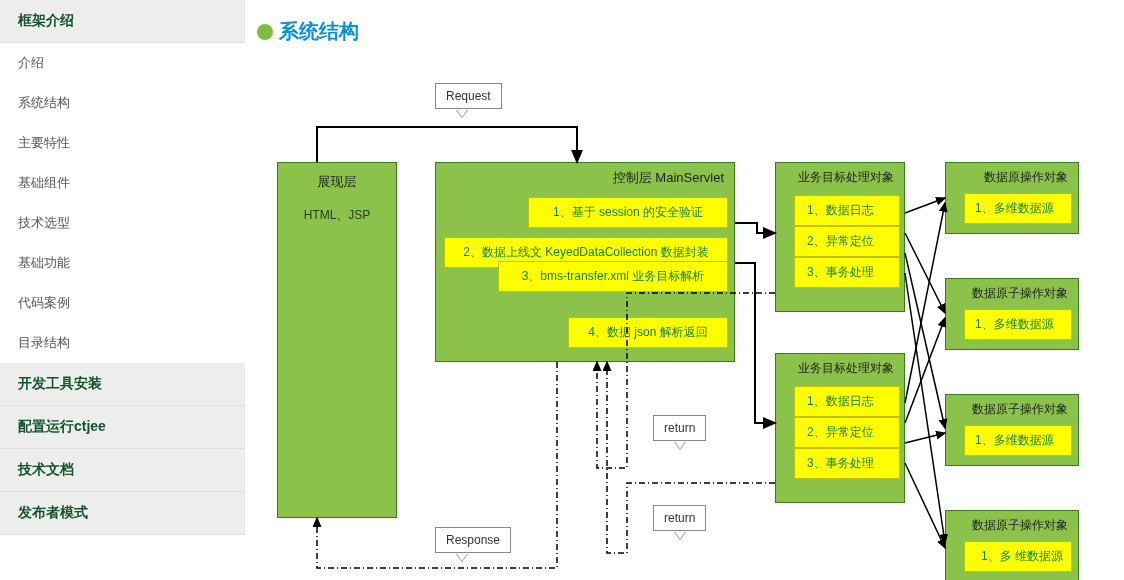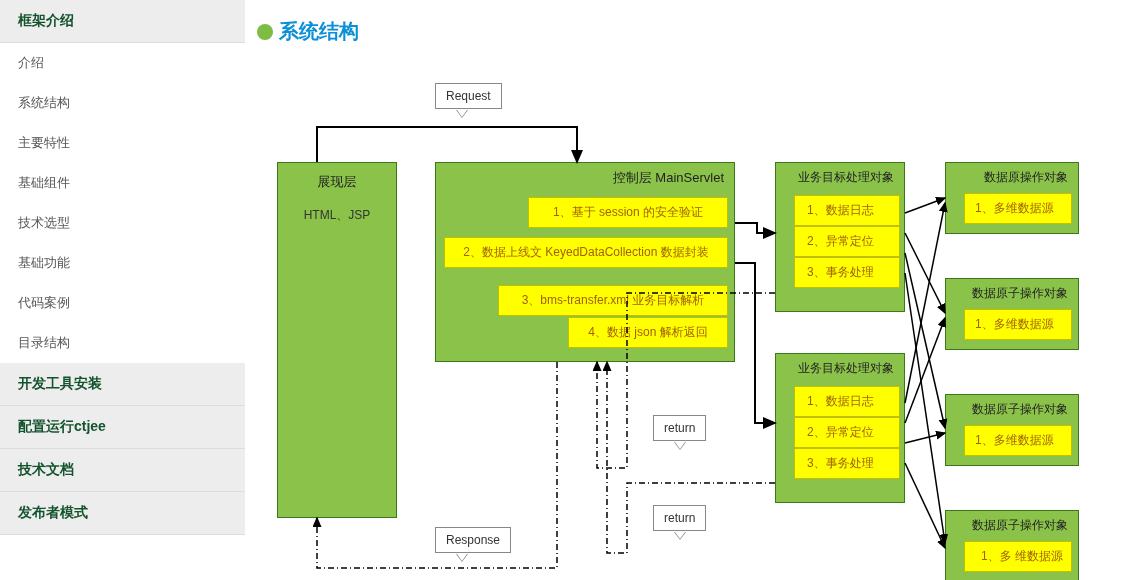--- a/index.html
+++ b/index.html
@@ -8,21 +8,21 @@
 .sidebar { width: 245px; background: #fff; padding: 0; flex-shrink: 0; }
 .nav-section-header { background: #ededed; padding: 12px 18px; font-weight: bold; font-size: 14px; color: #14532d; border-bottom: 1px solid #ddd; }
 .nav-item { padding: 11px 18px; color: #555; cursor: pointer; font-size: 13px; }
 .content { flex: 1; padding: 18px 0 0 12px; position: relative; }
 .page-title { font-size: 20px; font-weight: bold; color: #0b8fd6; display: flex; align-items: center; margin-bottom: 28px; }
 .title-dot { width: 16px; height: 16px; background: #7cbd42; border-radius: 50%; display: inline-block; margin-right: 6px; }
 .diagram { position: relative; width: 850px; height: 500px; }
 .box { position: absolute; border: 1px solid #3b7a1a; }
 .box-green { background: #8bc34a; }
 .box-title { padding: 6px 10px; font-size: 13px; color: #222; text-align: right; }
-.sub-yellow { background: #ffff00; border: 1px solid #c0c000; padding: 6px 8px; font-size: 12px; color: #a16207; text-align: center; }
+.sub-yellow { background: #ffff00; border: 1px solid #c0c000; padding: 6px 8px; font-size: 12px; color: #15803d; text-align: center; }
 .callout { position: absolute; background: #fff; border: 1px solid #888; border-radius: 0; padding: 5px 10px; font-size: 12px; }
 .callout-tail { position: absolute; width: 0; height: 0; border-left: 6px solid transparent; border-right: 6px solid transparent; border-top: 8px solid #888; }
 .callout-tail-inner { position: absolute; width: 0; height: 0; border-left: 5px solid transparent; border-right: 5px solid transparent; border-top: 7px solid #fff; top: -8px; left: -5px; }
 svg.overlay { position: absolute; top: 0; left: 0; width: 850px; height: 560px; pointer-events: none; }
 </style>
 </head>
 <body>
 
 <div class="container">
   <div class="sidebar">
@@ -55,21 +55,21 @@
       </div>
 
       <div class="box box-green" style="left:178px; top:89px; width:300px; height:200px;">
         <div class="box-title">控制层 MainServlet</div>
         <div style="position:absolute; right:6px; top:34px; width:200px;">
           <div class="sub-yellow">1、基于 session 的安全验证</div>
         </div>
         <div style="position:absolute; right:6px; top:74px; width:284px;">
           <div class="sub-yellow">2、数据上线文 KeyedDataCollection 数据封装</div>
         </div>
-        <div style="position:absolute; right:6px; top:122px; width:230px;">
+        <div style="position:absolute; right:6px; top:98px; width:230px;">
           <div class="sub-yellow">3、bms-transfer.xml 业务目标解析</div>
         </div>
         <div style="position:absolute; right:6px; top:154px; width:160px;">
           <div class="sub-yellow">4、数据 json 解析返回</div>
         </div>
       </div>
 
       <div class="box box-green" style="left:518px; top:89px; width:130px; height:150px;">
         <div class="box-title" style="font-size:12px;">业务目标处理对象</div>
         <div style="position:absolute; left:18px; top:32px; width:106px;">

